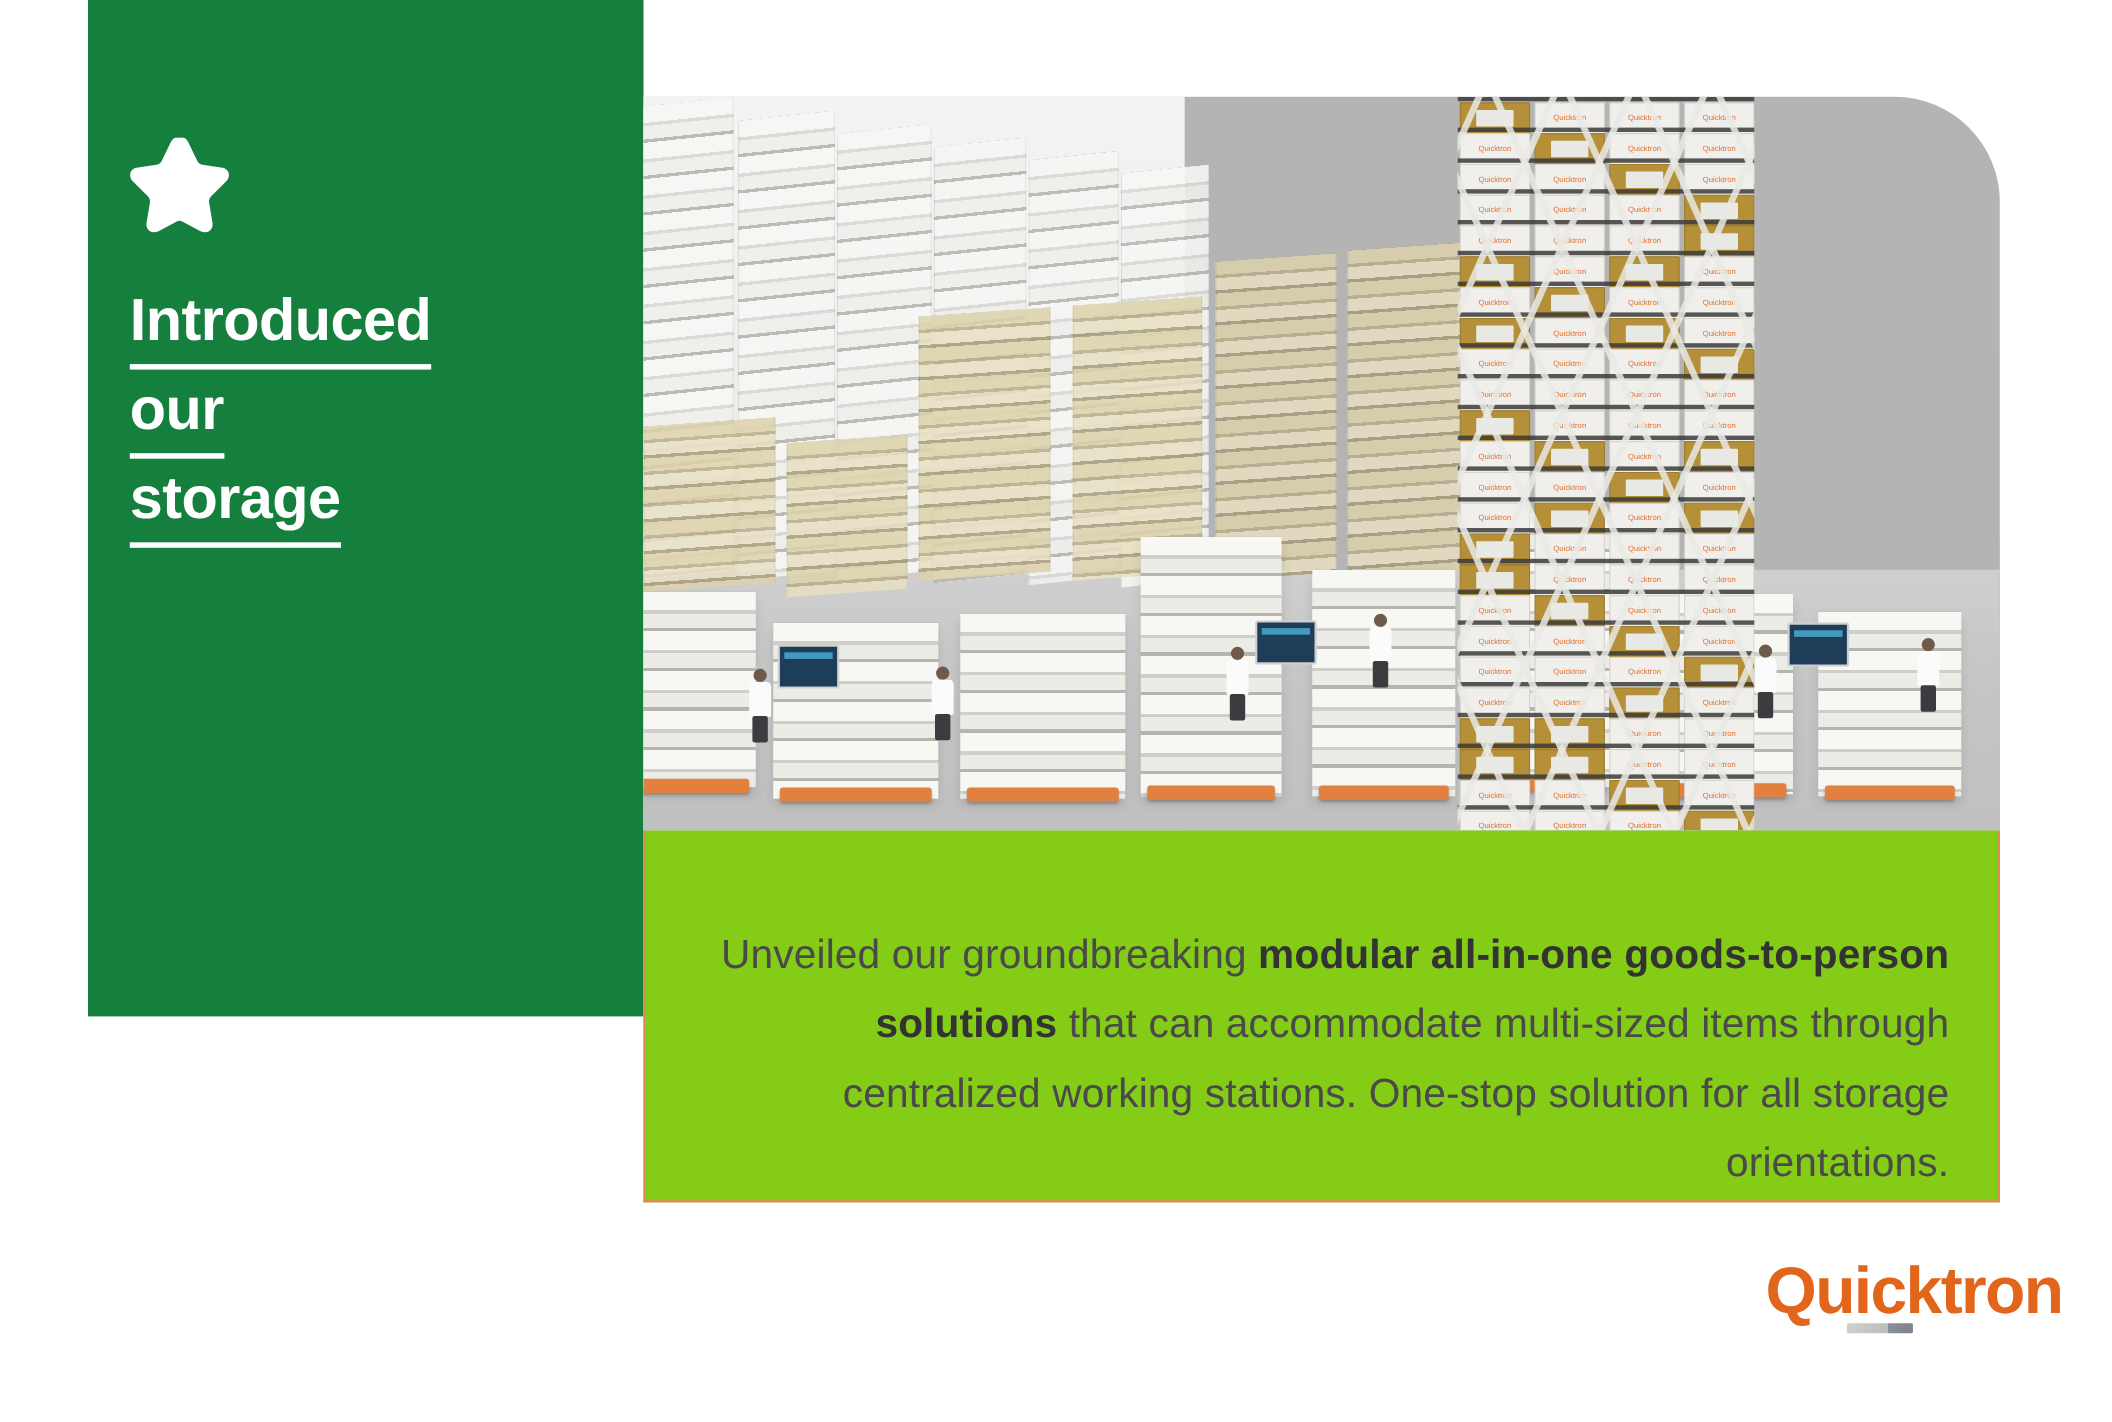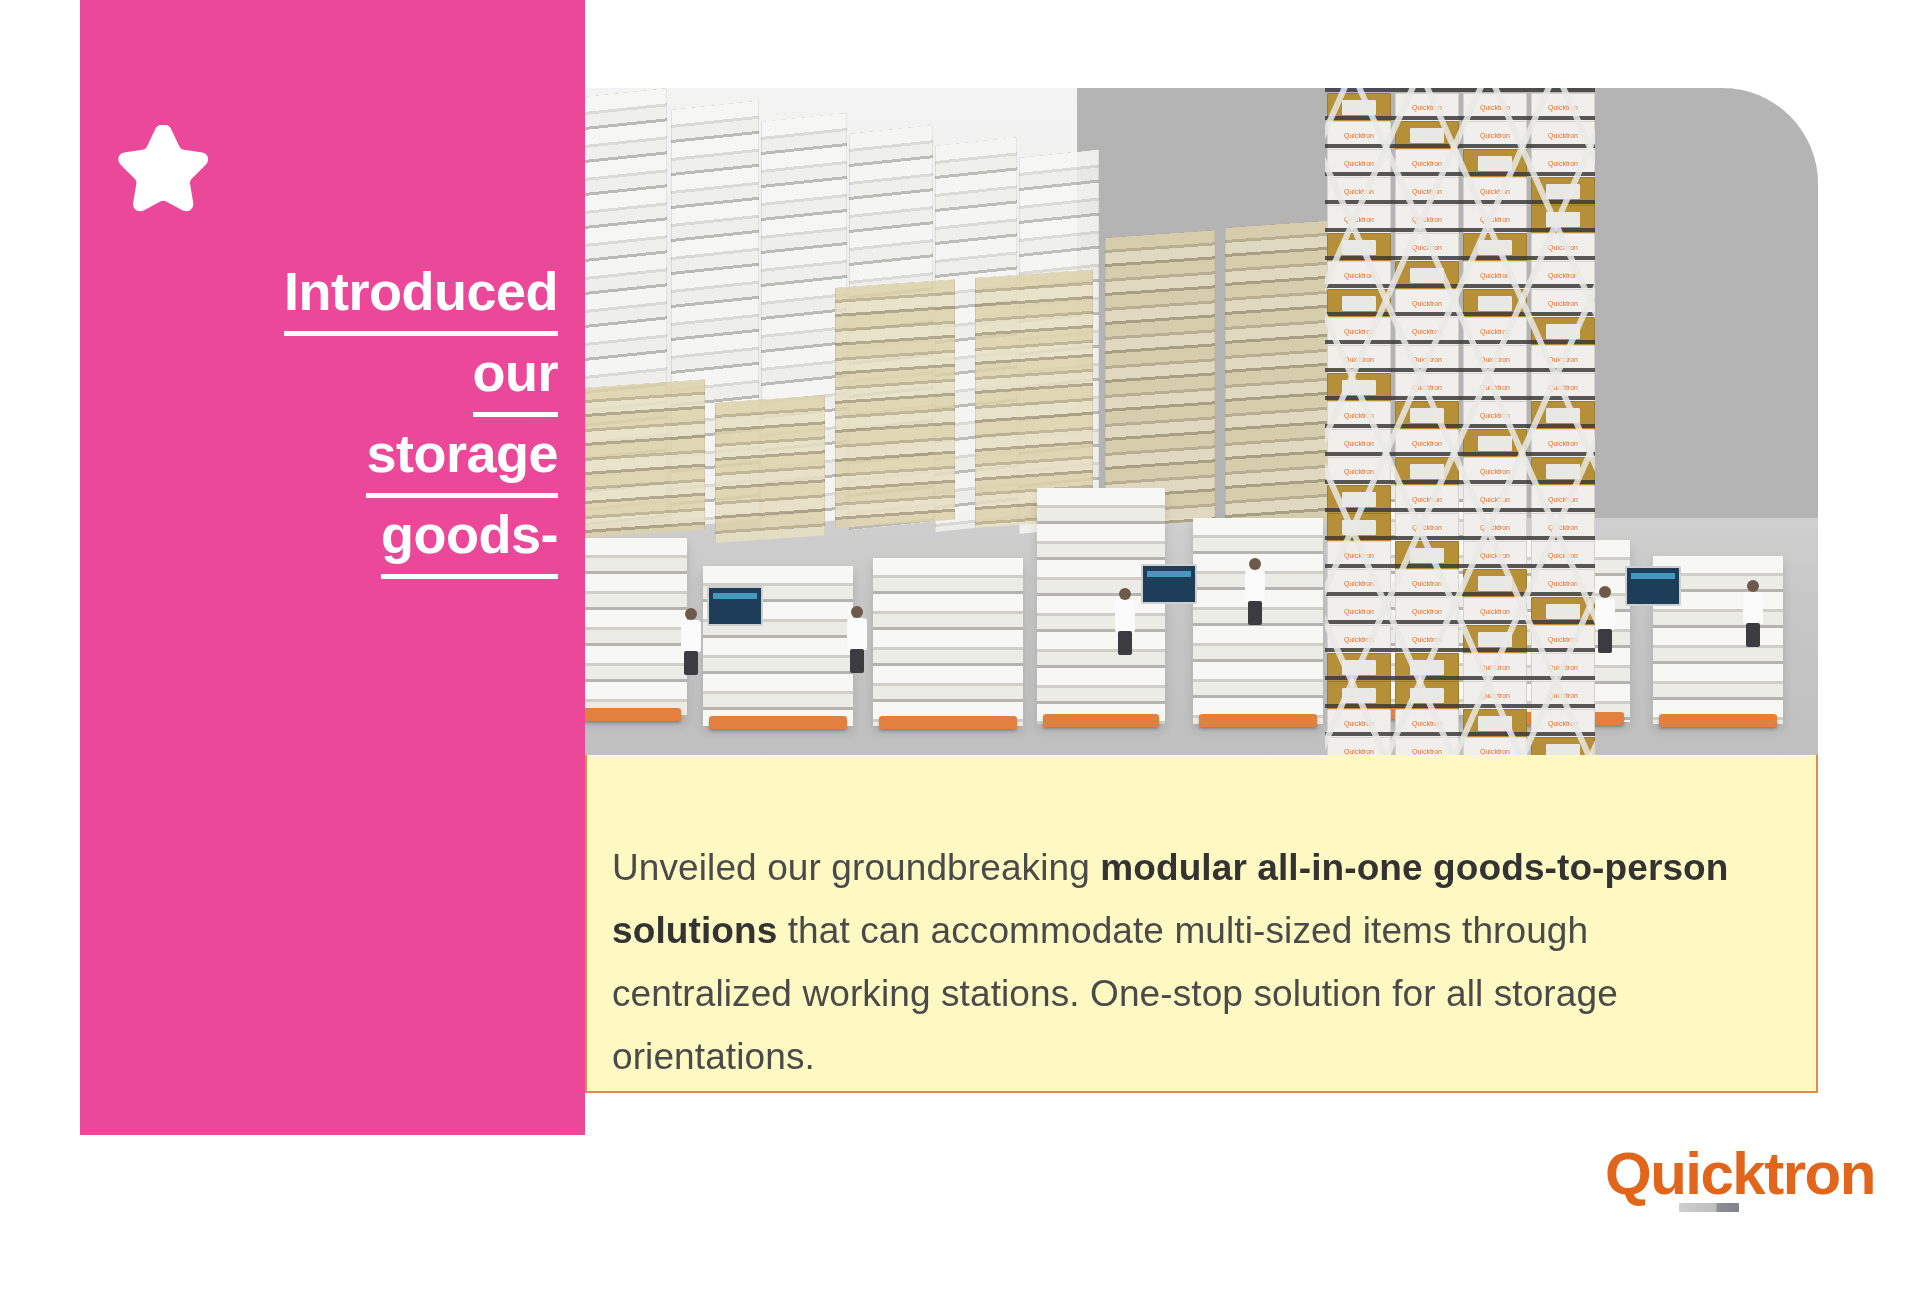--- a/index.html
+++ b/index.html
@@ -7,24 +7,23 @@
     width:1920px;height:1293px;
     background:#ffffff;
     font-family:"Liberation Sans", sans-serif;
     overflow:hidden;
     position:relative;
   }
 
   
   #sidebar{
     position:absolute;
-    left:80px; top:0; width:505px; height:1135px;
-    background:#ec4899;
+    left:80px; top:0; width:505px; height:924px;
+    background:#15803d;
     box-sizing:border-box;
-    text-align:right;
   }
   #star-icon{
     position:absolute;
     left:37px; top:125px;
     width:96px; height:92px;
   }
   #sidebar-title{
     position:absolute;
     left:38px; top:255px;
     width:440px;
@@ -126,21 +125,22 @@
   }
 
   
   #text-card{
     position:absolute;
     left:0px; top:755px;
     width:1233px; height:338px;
     border:2px solid #E08A4E;
     border-top:none;
     box-sizing:border-box;
-    background:#fef9c3;
+    background:#84cc16;
+    text-align:right;
   }
   #body-copy{
     position:absolute;
     left:25px; top:44px;
     width:1160px;
     color:#4a4a4a;
     font-size:37px;
     line-height:63px;
     letter-spacing:.1px;
   }
@@ -181,21 +181,20 @@
              L26.3 100.9 C23.2 102.5 20 102.5 17.5 100.9 C14.8 99.2 13.3 96.1 13.9 92.4
              L17.4 71.5 C17.9 69 17.1 66.7 15.3 64.9 L0.5 50.3 C-2.1 47.8 -3.3 45 -2.9 42
              C-2.5 38.8 0 36.2 3.7 35.6 L24.2 32.5 C26.7 32.1 28.6 30.7 29.7 28.4
              L38.9 9.2 C40.5 6 43 4 46 4 Z" transform="translate(4,-4) scale(0.92)" fill="#ffffff"></path>
   </svg>
 
   <div id="sidebar-title">
     <span class="tline"><span>Introduced</span></span>
     <span class="tline"><span>our</span></span>
     <span class="tline"><span>storage</span></span>
-    <span class="tline"><span>goods-</span></span>
   </div>
 </div>
 
 <div id="content">
 
   <div id="hero">
     <div class="wall"></div>
     <div class="greyblock"></div>
     <div class="floor"></div>
     <div id="hero-racks">

